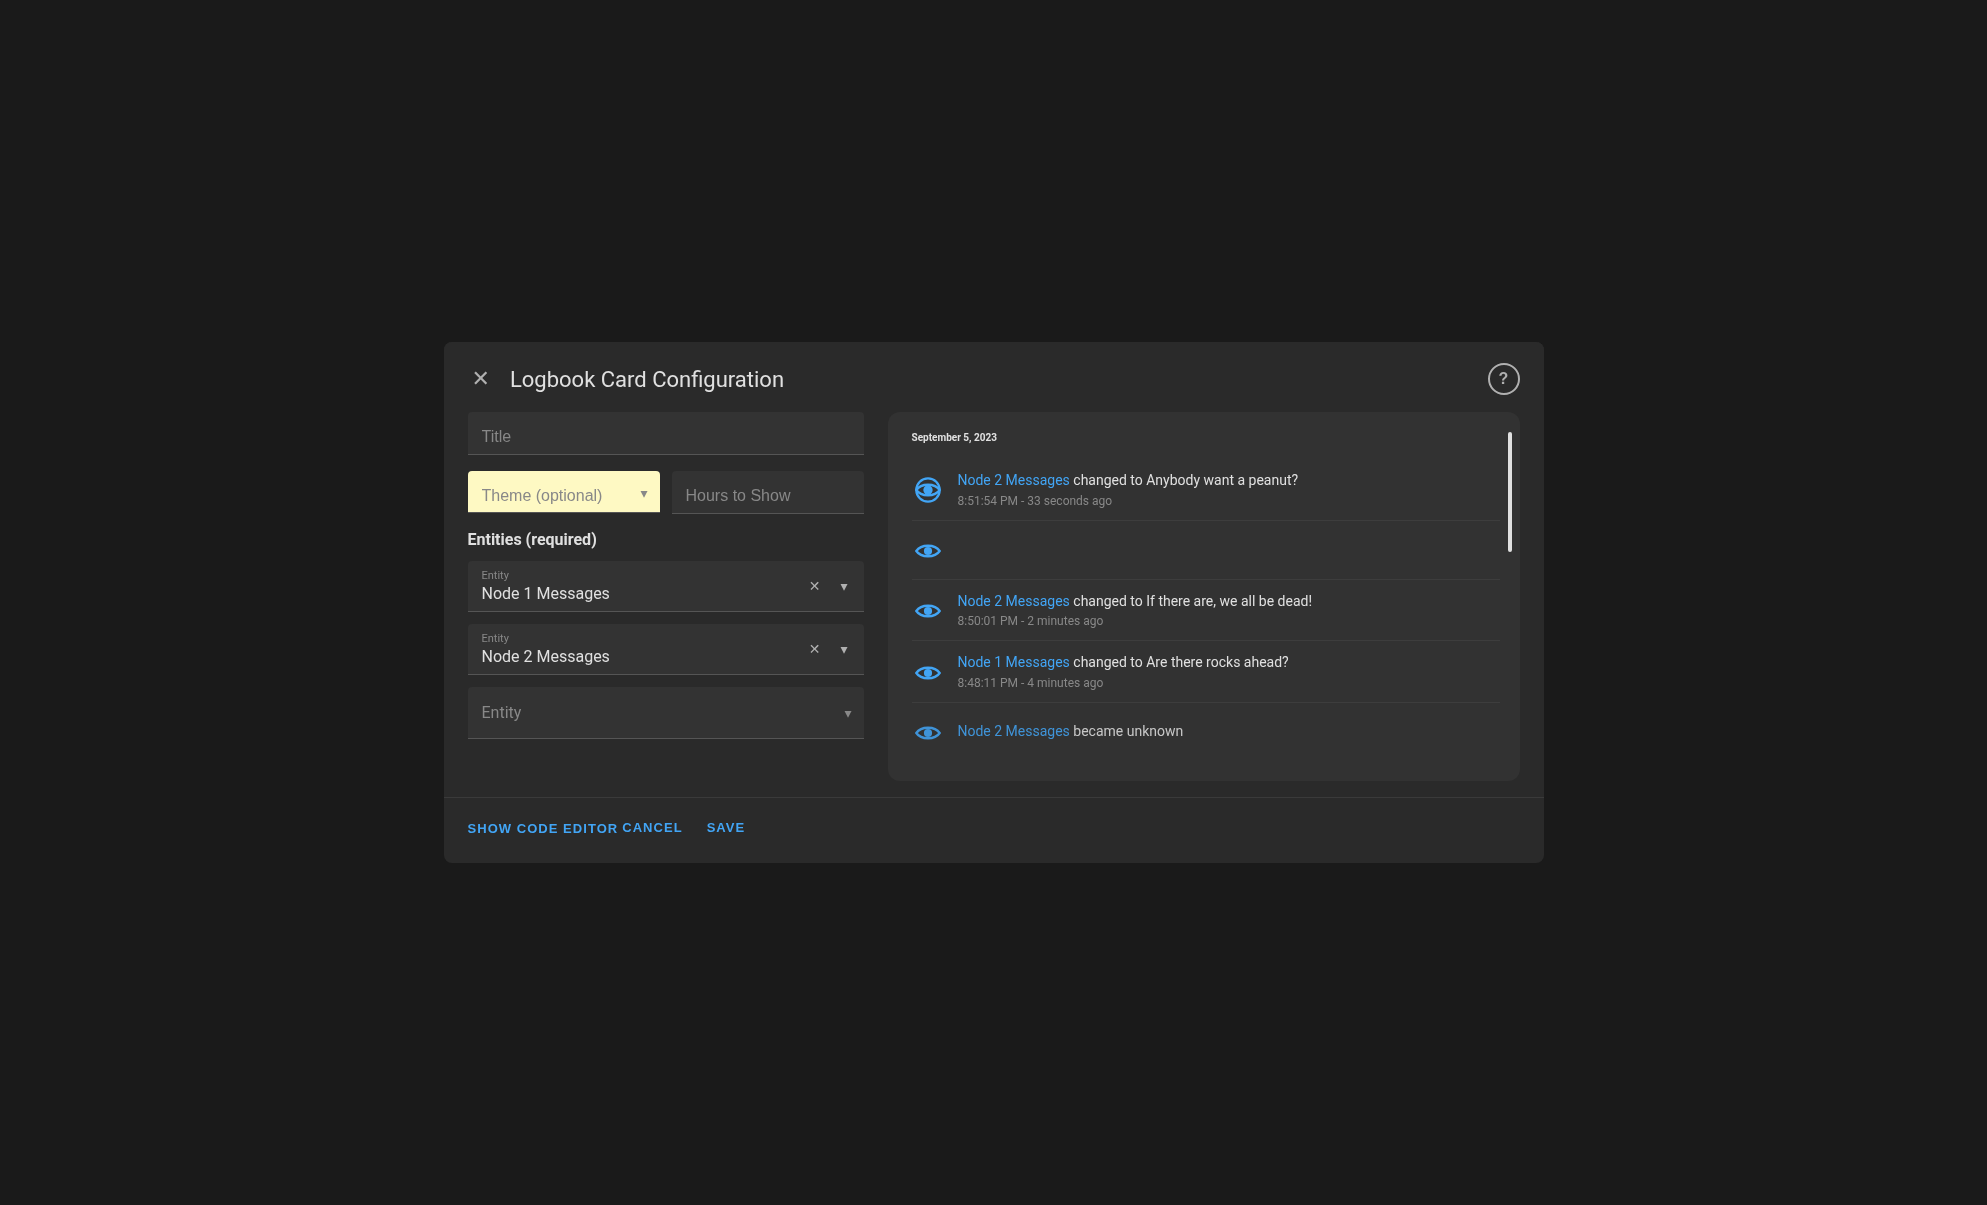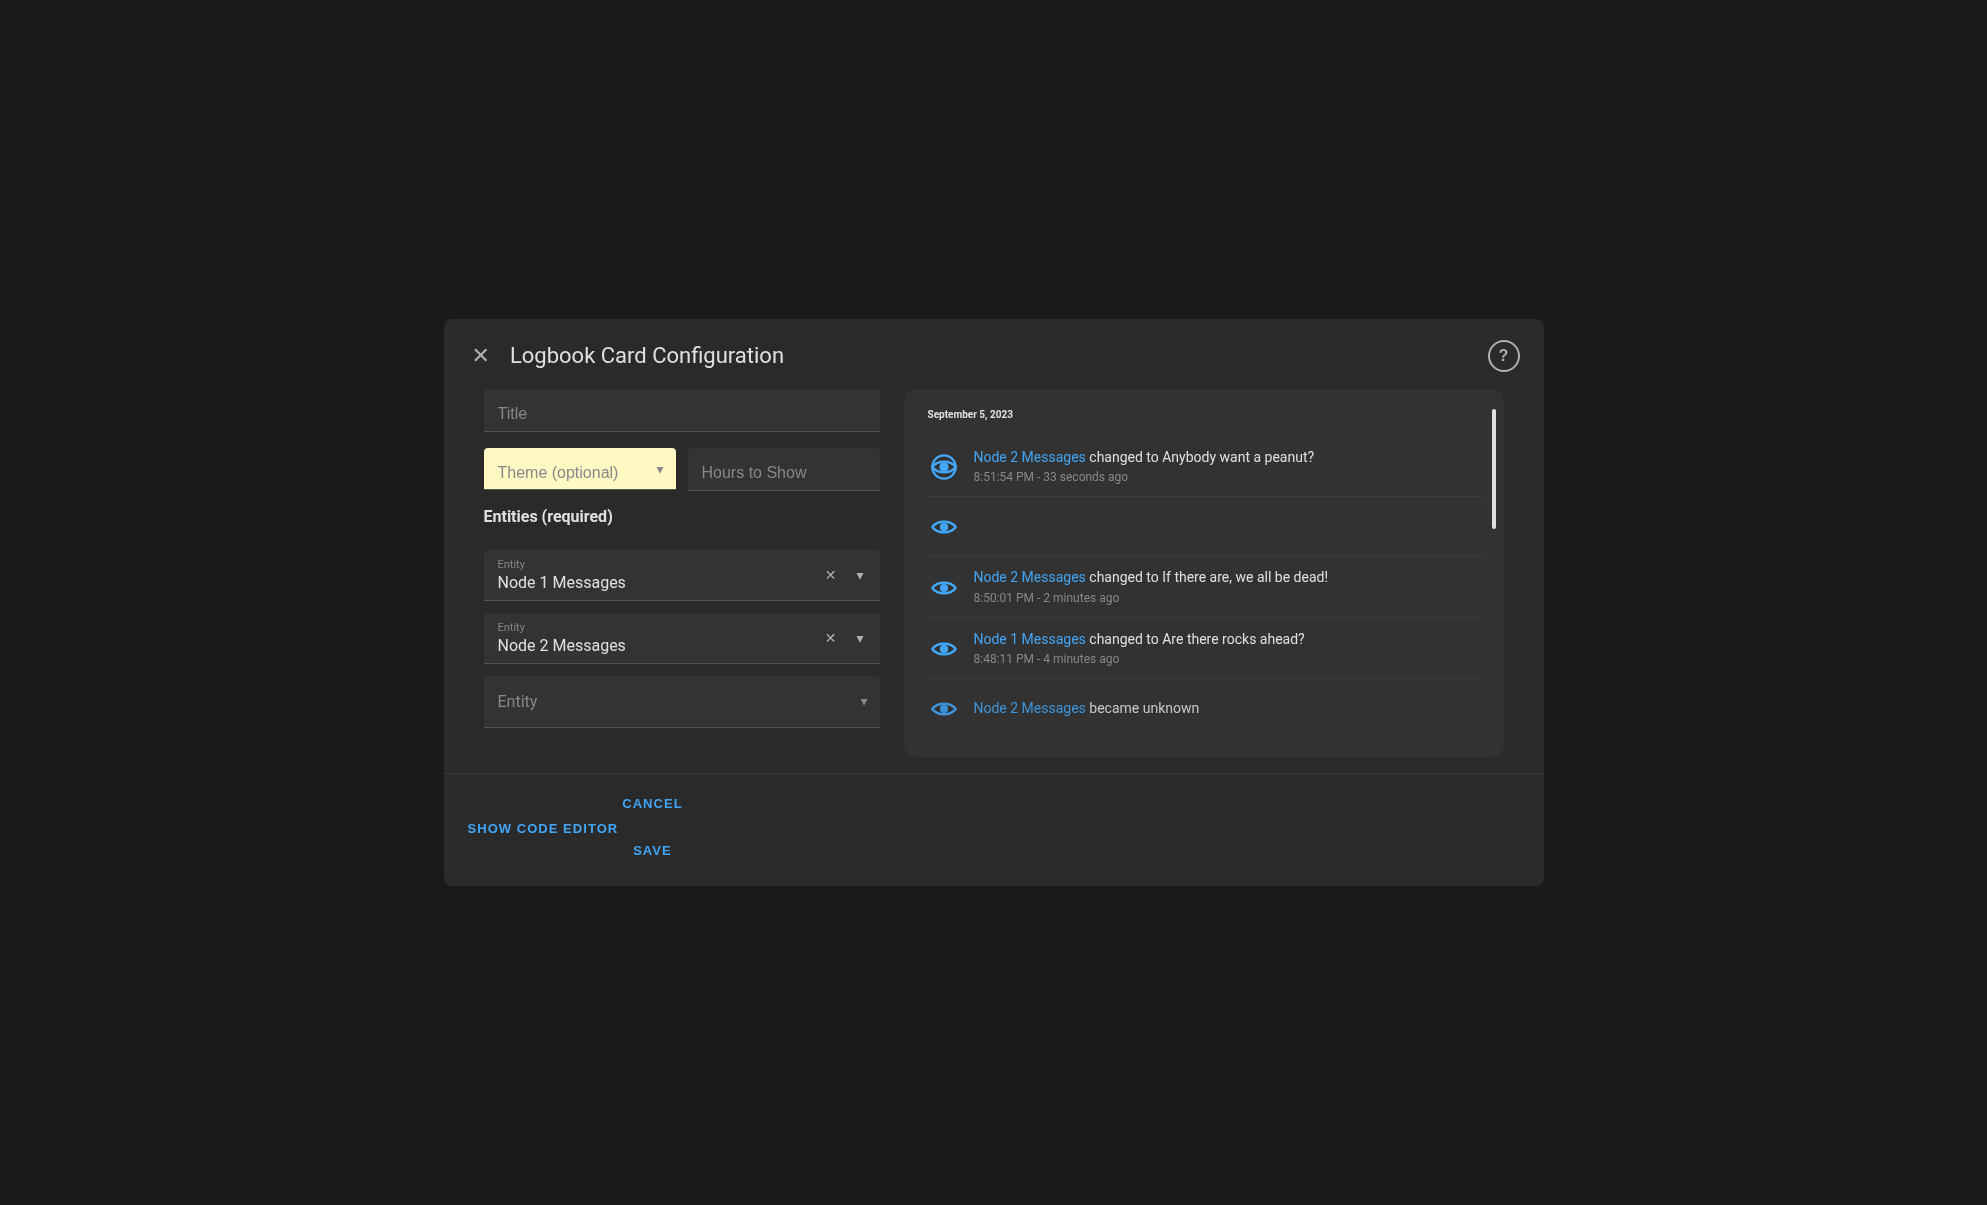--- a/index.html
+++ b/index.html
@@ -69,21 +69,21 @@
       font-weight: bold;
       display: flex;
       align-items: center;
       justify-content: center;
     }
 
     
     .dialog-content {
       display: flex;
       gap: 0;
-      padding: 0 40px 16px;
+      padding: 0 24px 16px;
     }
 
     
     .left-panel {
       flex: 0 0 420px;
       padding-right: 24px;
     }
 
     
     .right-panel {
@@ -149,21 +149,21 @@
       transform: translateY(-50%);
       color: #888;
       pointer-events: none;
       font-size: 14px;
     }
 
     .section-title {
       font-size: 16px;
       font-weight: 700;
       color: #e0e0e0;
-      margin-bottom: 24px;
+      margin-bottom: 12px;
     }
 
     
     .entity-row {
       background: #333;
       border-bottom: 1px solid #555;
       border-radius: 4px 4px 0 0;
       margin-bottom: 12px;
       padding: 8px 12px 8px 14px;
       display: flex;
@@ -325,21 +325,20 @@
       font-size: 13px;
       font-weight: 600;
       letter-spacing: 0.08em;
       cursor: pointer;
       text-transform: uppercase;
     }
 
     .footer-right {
       display: flex;
       gap: 16px;
-      flex-direction: column;
     }
 
     .footer-right button {
       background: none;
       border: none;
       font-size: 13px;
       font-weight: 600;
       letter-spacing: 0.08em;
       cursor: pointer;
       text-transform: uppercase;

